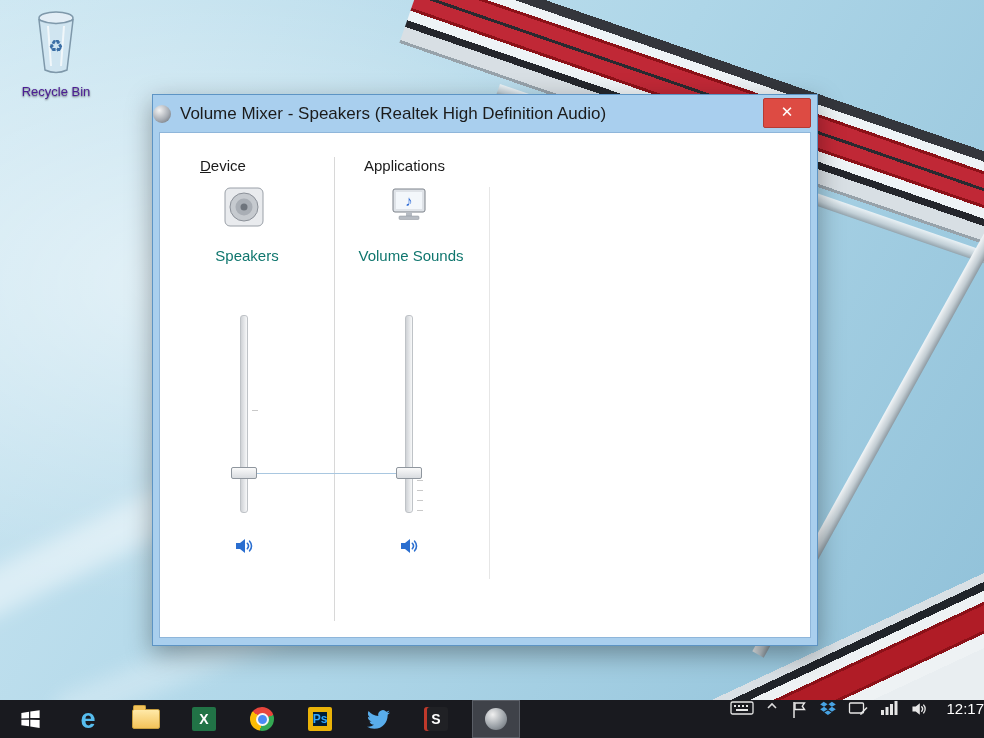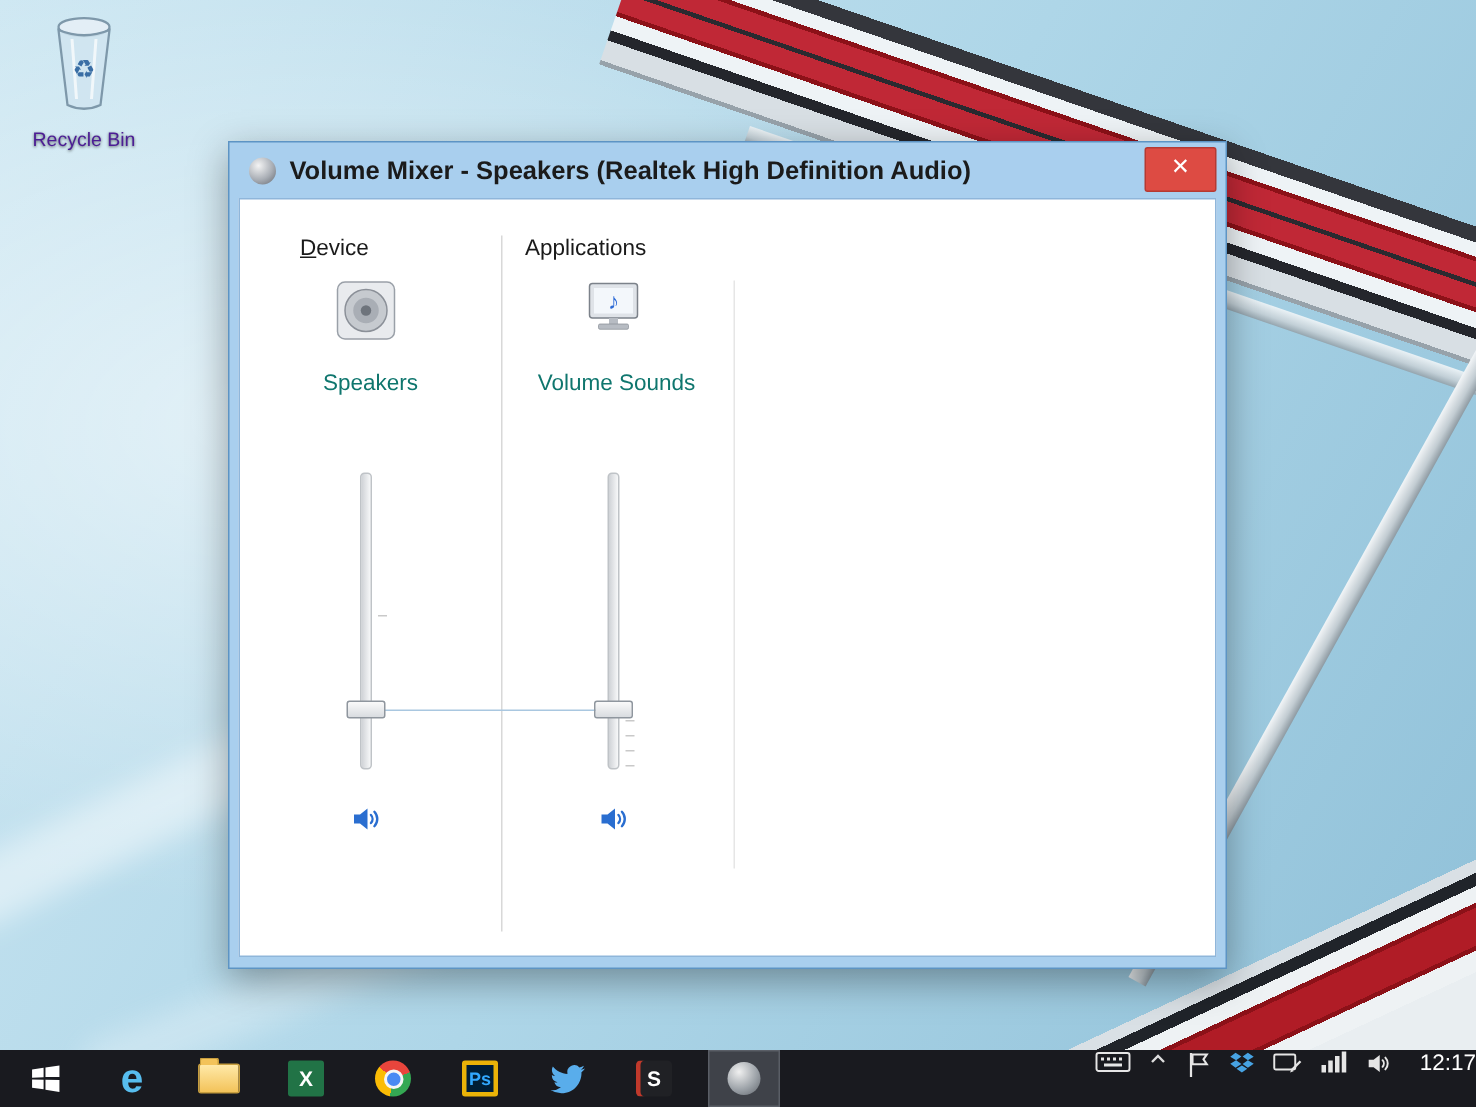--- a/index.html
+++ b/index.html
@@ -68,21 +68,21 @@
   
   .recycle{left:16px;top:8px;width:80px;text-align:center;z-index:2;}
   .recycle .lbl{margin-top:2px;font-size:13px;color:#4c1d95;text-shadow:0 1px 2px rgba(0,0,0,.6);}
 
   
   .window{
     left:152px;top:94px;width:666px;height:552px;z-index:10;
     background:#a9cfee;border:1px solid #5d94c4;box-sizing:border-box;
     box-shadow:0 8px 24px rgba(0,0,0,.35);
   }
-  .titlebar{height:37px;display:flex;align-items:center;padding-left:13px;position:relative;font-weight:bold;}
+  .titlebar{height:37px;display:flex;align-items:center;position:relative;}
   .titlebar .ttl{margin-left:9px;font-size:17px;color:#1b1b1b;white-space:nowrap;}
   .win-icon{width:18px;height:18px;border-radius:50%;
     background:radial-gradient(circle at 35% 30%,#f4f4f4,#a9aeb5 55%,#62676e);}
   .close-btn{
     position:absolute;right:6px;top:3px;width:46px;height:28px;
     background:#dd4b43;border:1px solid #b53a33;border-radius:2px;
     color:#fff;font-size:15px;line-height:26px;text-align:center;cursor:pointer;
   }
   .client{
     position:absolute;left:6px;right:6px;top:37px;bottom:7px;
@@ -121,21 +121,21 @@
   .folder{width:26px;height:18px;background:linear-gradient(#ffe9a8,#f3c35a);
     border:1px solid #c79e3e;border-radius:2px;position:relative;}
   .folder:before{content:"";position:absolute;left:0;top:-5px;width:11px;height:4px;
     background:#f3c35a;border:1px solid #c79e3e;border-bottom:none;border-radius:2px 2px 0 0;}
   .excel{width:24px;height:24px;background:#217346;border-radius:2px;color:#fff;
     font-weight:bold;font-size:14px;display:flex;align-items:center;justify-content:center;}
   .chrome{width:24px;height:24px;border-radius:50%;position:relative;
     background:conic-gradient(from -50deg,#e8453c 0deg 120deg,#34a853 120deg 240deg,#fbbc05 240deg 360deg);}
   .chrome i{position:absolute;left:50%;top:50%;width:9px;height:9px;margin:-6.5px 0 0 -6.5px;
     border-radius:50%;background:#4a8af4;border:2px solid #f5f5f5;}
-  .ps{width:24px;height:24px;background:#001e36;border:3px solid #eab308;border-radius:2px;
+  .ps{width:24px;height:24px;background:#001e36;border:5px solid #eab308;border-radius:2px;
     color:#31a8ff;font-weight:bold;font-size:12px;display:flex;align-items:center;justify-content:center;box-sizing:border-box;}
   .sapp{width:24px;height:24px;background:#202125;border-radius:3px;color:#fff;font-weight:bold;font-size:14px;
     display:flex;align-items:center;justify-content:center;box-shadow:inset 3px 0 0 #c0392b;}
   .vol-sphere{width:22px;height:22px;border-radius:50%;
     background:radial-gradient(circle at 35% 30%,#f0f0f0,#9aa0a6 58%,#5f646b);}
 </style>
 </head>
 <body>
 
 <div class="abs stripe-band-top"></div>
@@ -158,21 +158,21 @@
 
 <div class="abs window">
   <div class="titlebar">
     <div class="win-icon"></div>
     <div class="ttl">Volume Mixer - Speakers (Realtek High Definition Audio)</div>
     <div class="close-btn">✕</div>
   </div>
   <div class="client">
 
     <div class="abs grp-label" style="left:40px;top:24px;"><span class="u">D</span><span>evice</span></div>
-    <div class="abs grp-label" style="left:190px;top:24px;">Applications</div>
+    <div class="abs grp-label" style="left:204px;top:24px;">Applications</div>
 
     <div class="abs vsep" style="left:174px;top:24px;height:464px;"></div>
     <div class="abs vsep faint" style="left:329px;top:54px;height:392px;"></div>
 
     <svg class="abs" style="left:62px;top:52px;" width="44" height="44" viewBox="0 0 44 44">
       <rect x="3" y="3" width="38" height="38" rx="5" fill="#e9ebee" stroke="#9aa0a8"></rect>
       <circle cx="22" cy="22" r="14" fill="#c6cacf" stroke="#8b9098"></circle>
       <circle cx="22" cy="22" r="8.5" fill="#a9aeb5"></circle>
       <circle cx="22" cy="22" r="3.5" fill="#6e747c"></circle>
     </svg>

